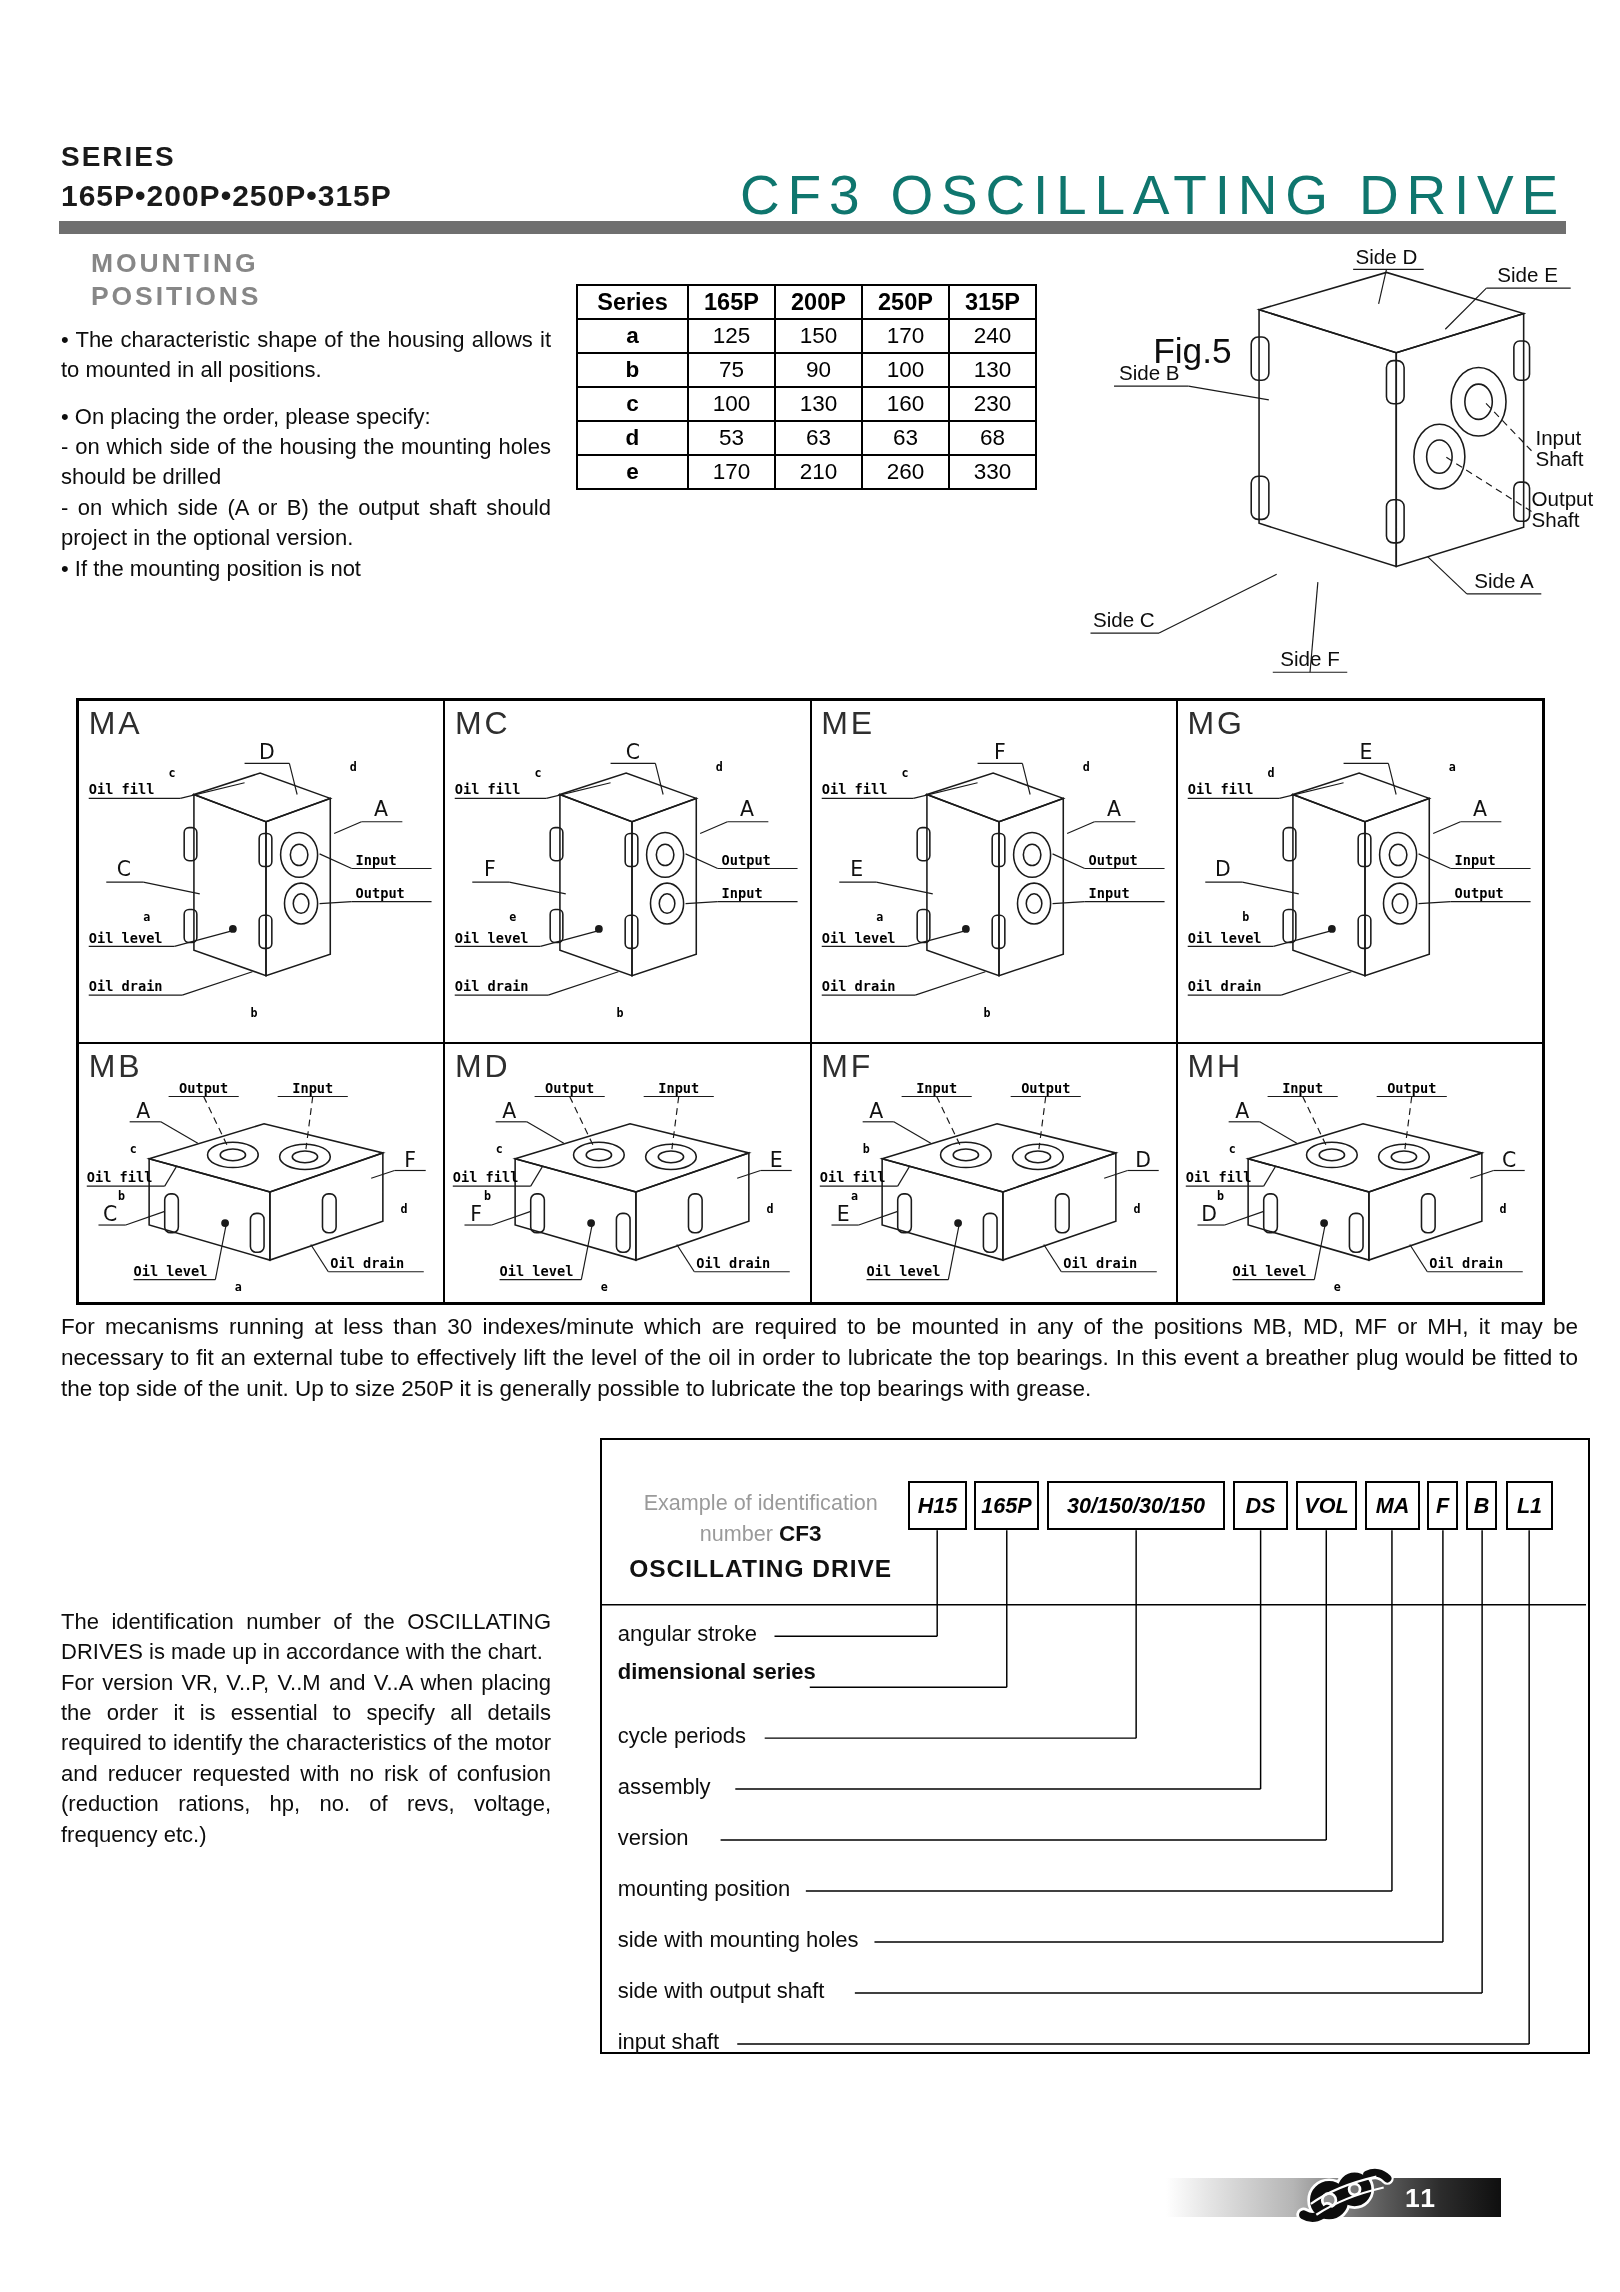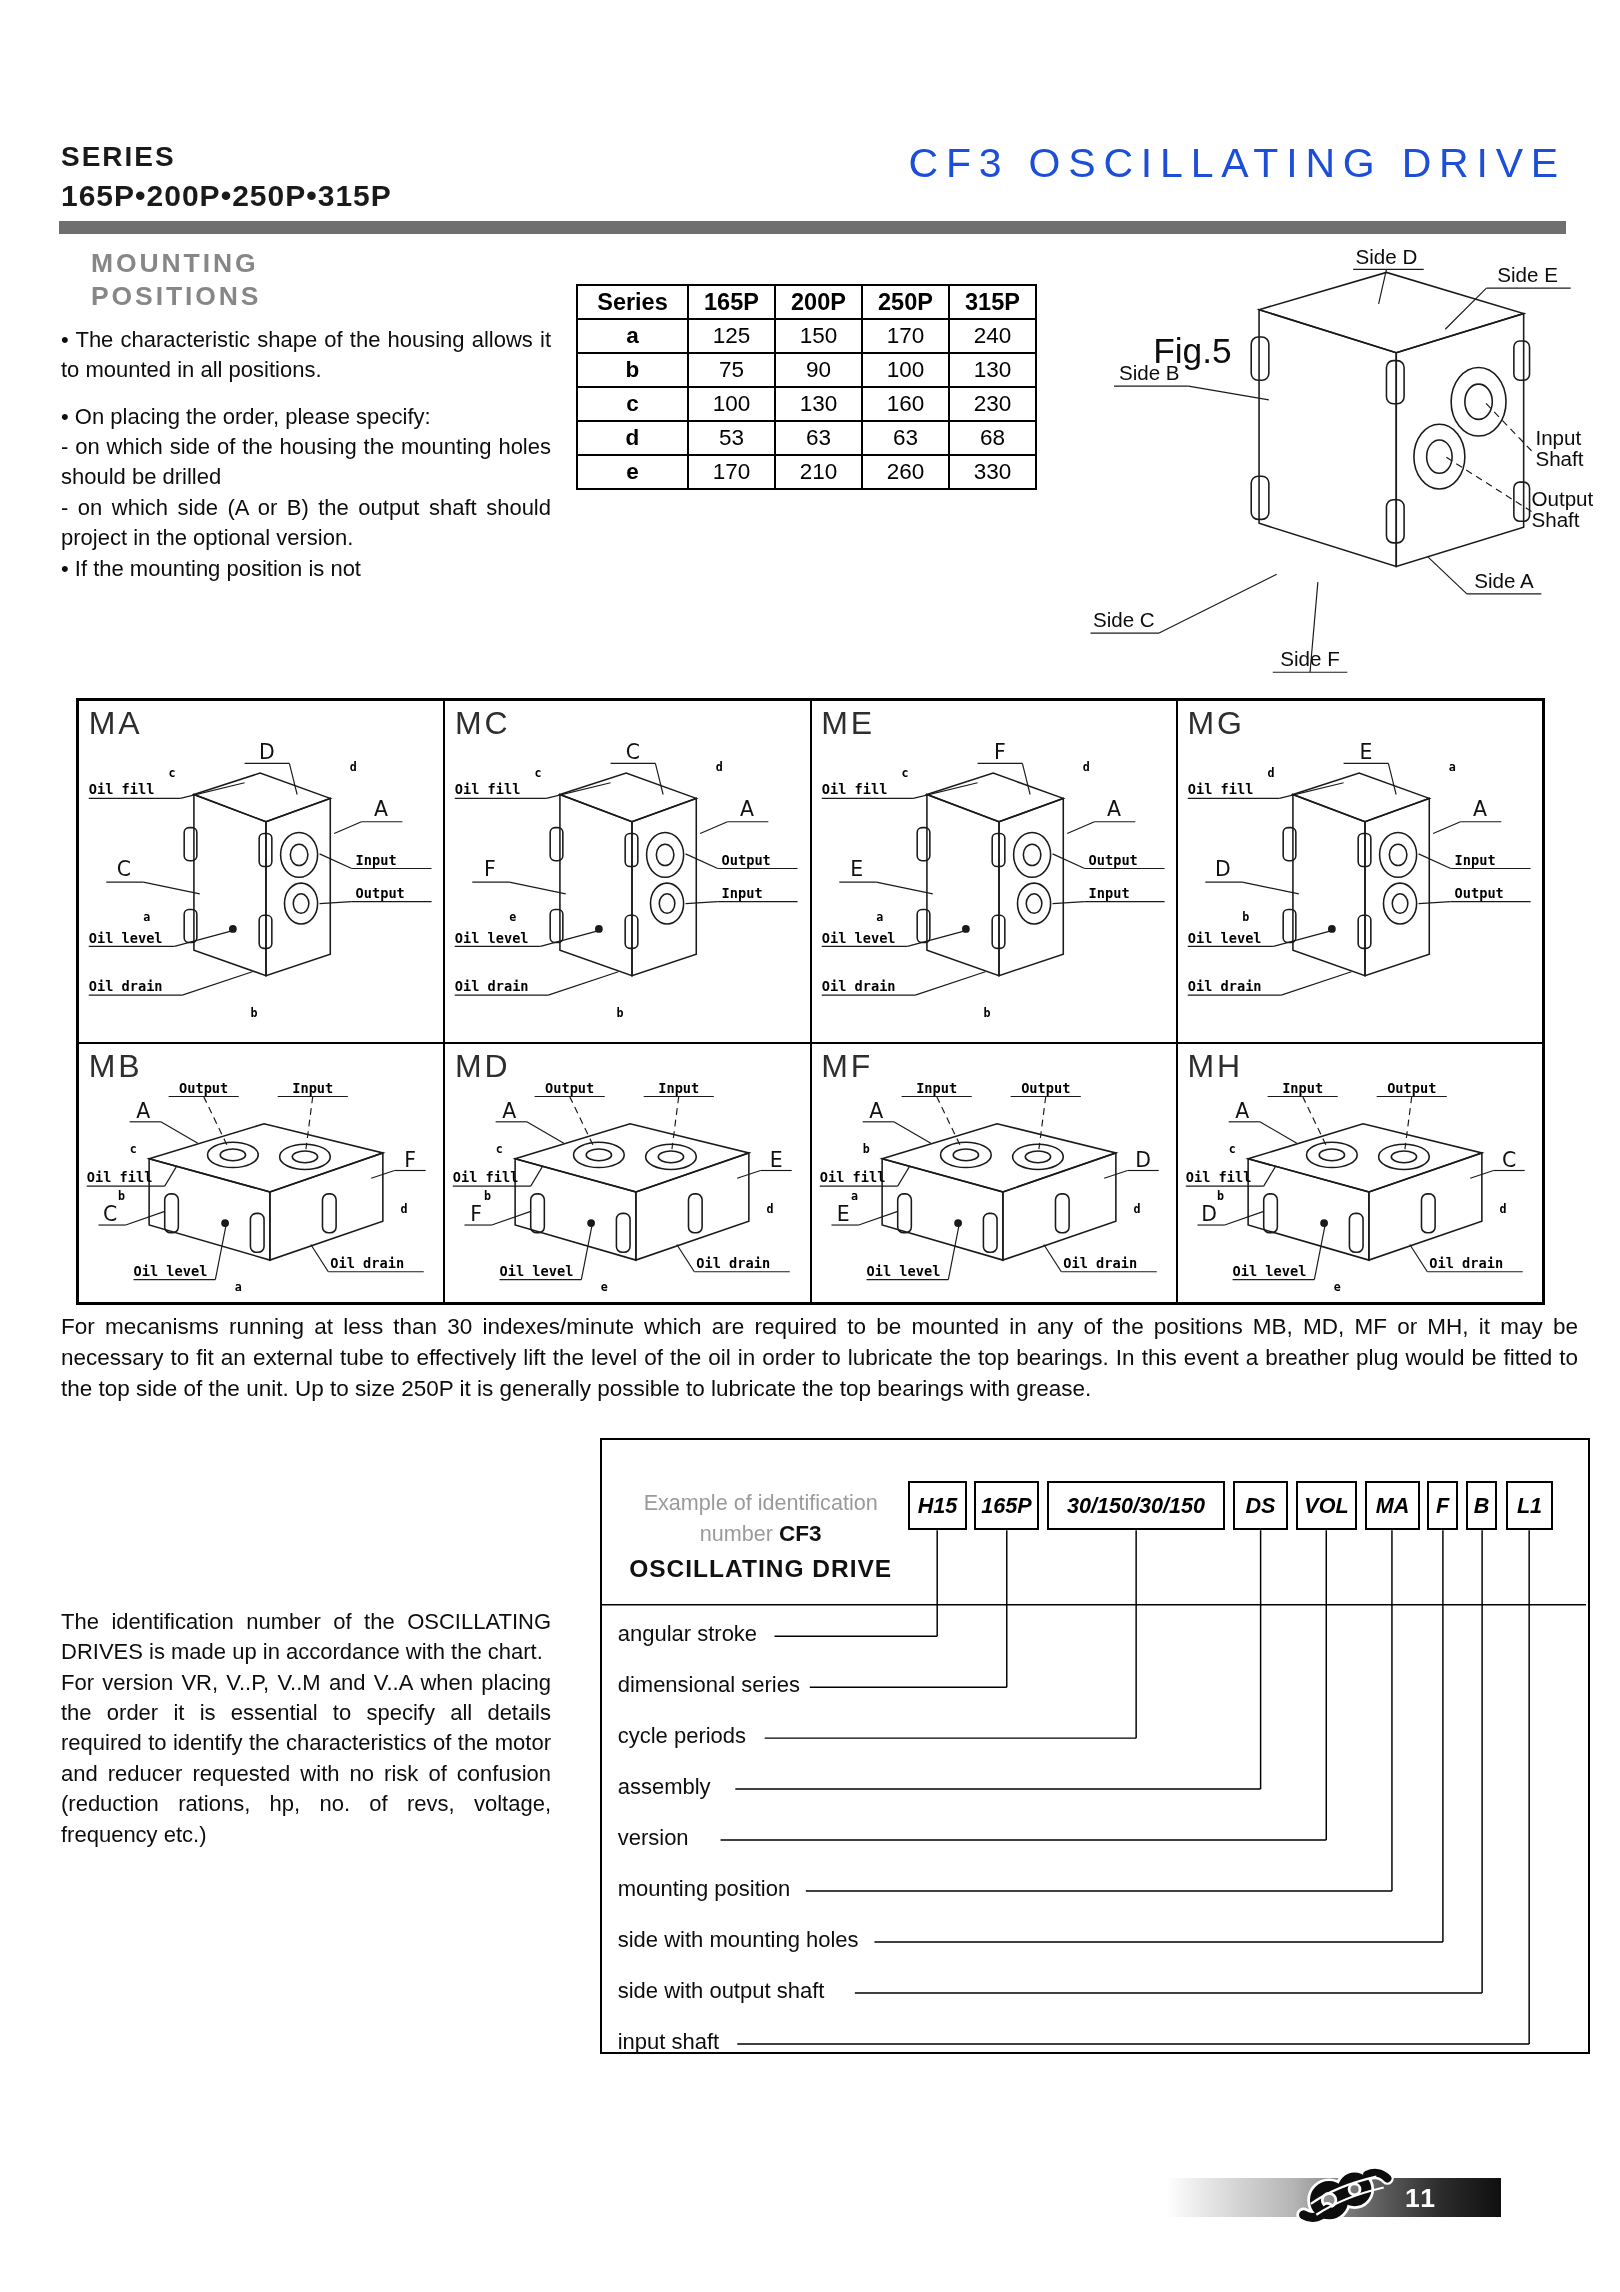--- a/index.html
+++ b/index.html
@@ -2,21 +2,21 @@
 <html><head>
 <meta charset="utf-8">
 <style>
   html,body{margin:0;padding:0;background:#e9e9e9;}
   .page{position:relative;width:1620px;height:2293px;background:#ffffff;margin:0 auto;
         font-family:"Liberation Sans",sans-serif;color:#000;overflow:hidden;}
 
   
   .hdr-series{position:absolute;left:61px;top:141px;font-size:28px;font-weight:bold;letter-spacing:2px;color:#1a1a1a;}
   .hdr-models{position:absolute;left:61px;top:179px;font-size:30px;font-weight:bold;letter-spacing:1px;color:#1a1a1a;}
-  .hdr-title{position:absolute;right:54px;top:140px;font-size:41px;font-weight:normal;letter-spacing:7.8px;color:#1d4ed8;white-space:nowrap;}
+  .hdr-title{position:absolute;right:54px;top:163px;font-size:55px;font-weight:normal;letter-spacing:7.8px;color:#0f766e;white-space:nowrap;}
   .hdr-bar{position:absolute;left:59px;top:221px;width:1507px;height:12.7px;background:#6f6f6f;}
 
   
   .col-left{position:absolute;left:61px;top:247px;width:490px;}
   .sec-head{font-size:26.5px;font-weight:bold;letter-spacing:2.9px;color:#878787;line-height:1.25;margin-left:30px;}
   .body-t{font-size:22px;line-height:1.38;text-align:justify;color:#0d0d0d;}
   .col-left .body-t{margin-top:11.8px;}
   .col-mid{position:absolute;left:576px;top:255px;width:469px;}
   .dim-table{border-collapse:collapse;margin-top:29px;width:461px;}
   .dim-table td,.dim-table th{border:2.5px solid #000;text-align:center;font-size:22.5px;padding:2px 0;height:28px;}
@@ -676,21 +676,21 @@
     <div class="id-box" style="left:372px;width:65px;">165P</div>
     <div class="id-box" style="left:445px;width:178px;">30/150/30/150</div>
     <div class="id-box" style="left:631px;width:55px;">DS</div>
     <div class="id-box" style="left:694px;width:61px;">VOL</div>
     <div class="id-box" style="left:763px;width:55px;">MA</div>
     <div class="id-box" style="left:825px;width:31px;">F</div>
     <div class="id-box" style="left:864px;width:31px;">B</div>
     <div class="id-box" style="left:904px;width:47px;">L1</div>
 
     <div class="id-field" style="top:181px;">angular stroke</div>
-    <div class="id-field" style="top:232px;">dimensional series</div>
+    <div class="id-field" style="top:219px;font-weight:bold;">dimensional series</div>
     <div class="id-field" style="top:283px;">cycle periods</div>
     <div class="id-field" style="top:334px;">assembly</div>
     <div class="id-field" style="top:385px;">version</div>
     <div class="id-field" style="top:436px;">mounting position</div>
     <div class="id-field" style="top:487px;">side with mounting holes</div>
     <div class="id-field" style="top:538px;">side with output shaft</div>
     <div class="id-field" style="top:589px;">input shaft</div>
   </div>
 
   <div class="foot-bar">

